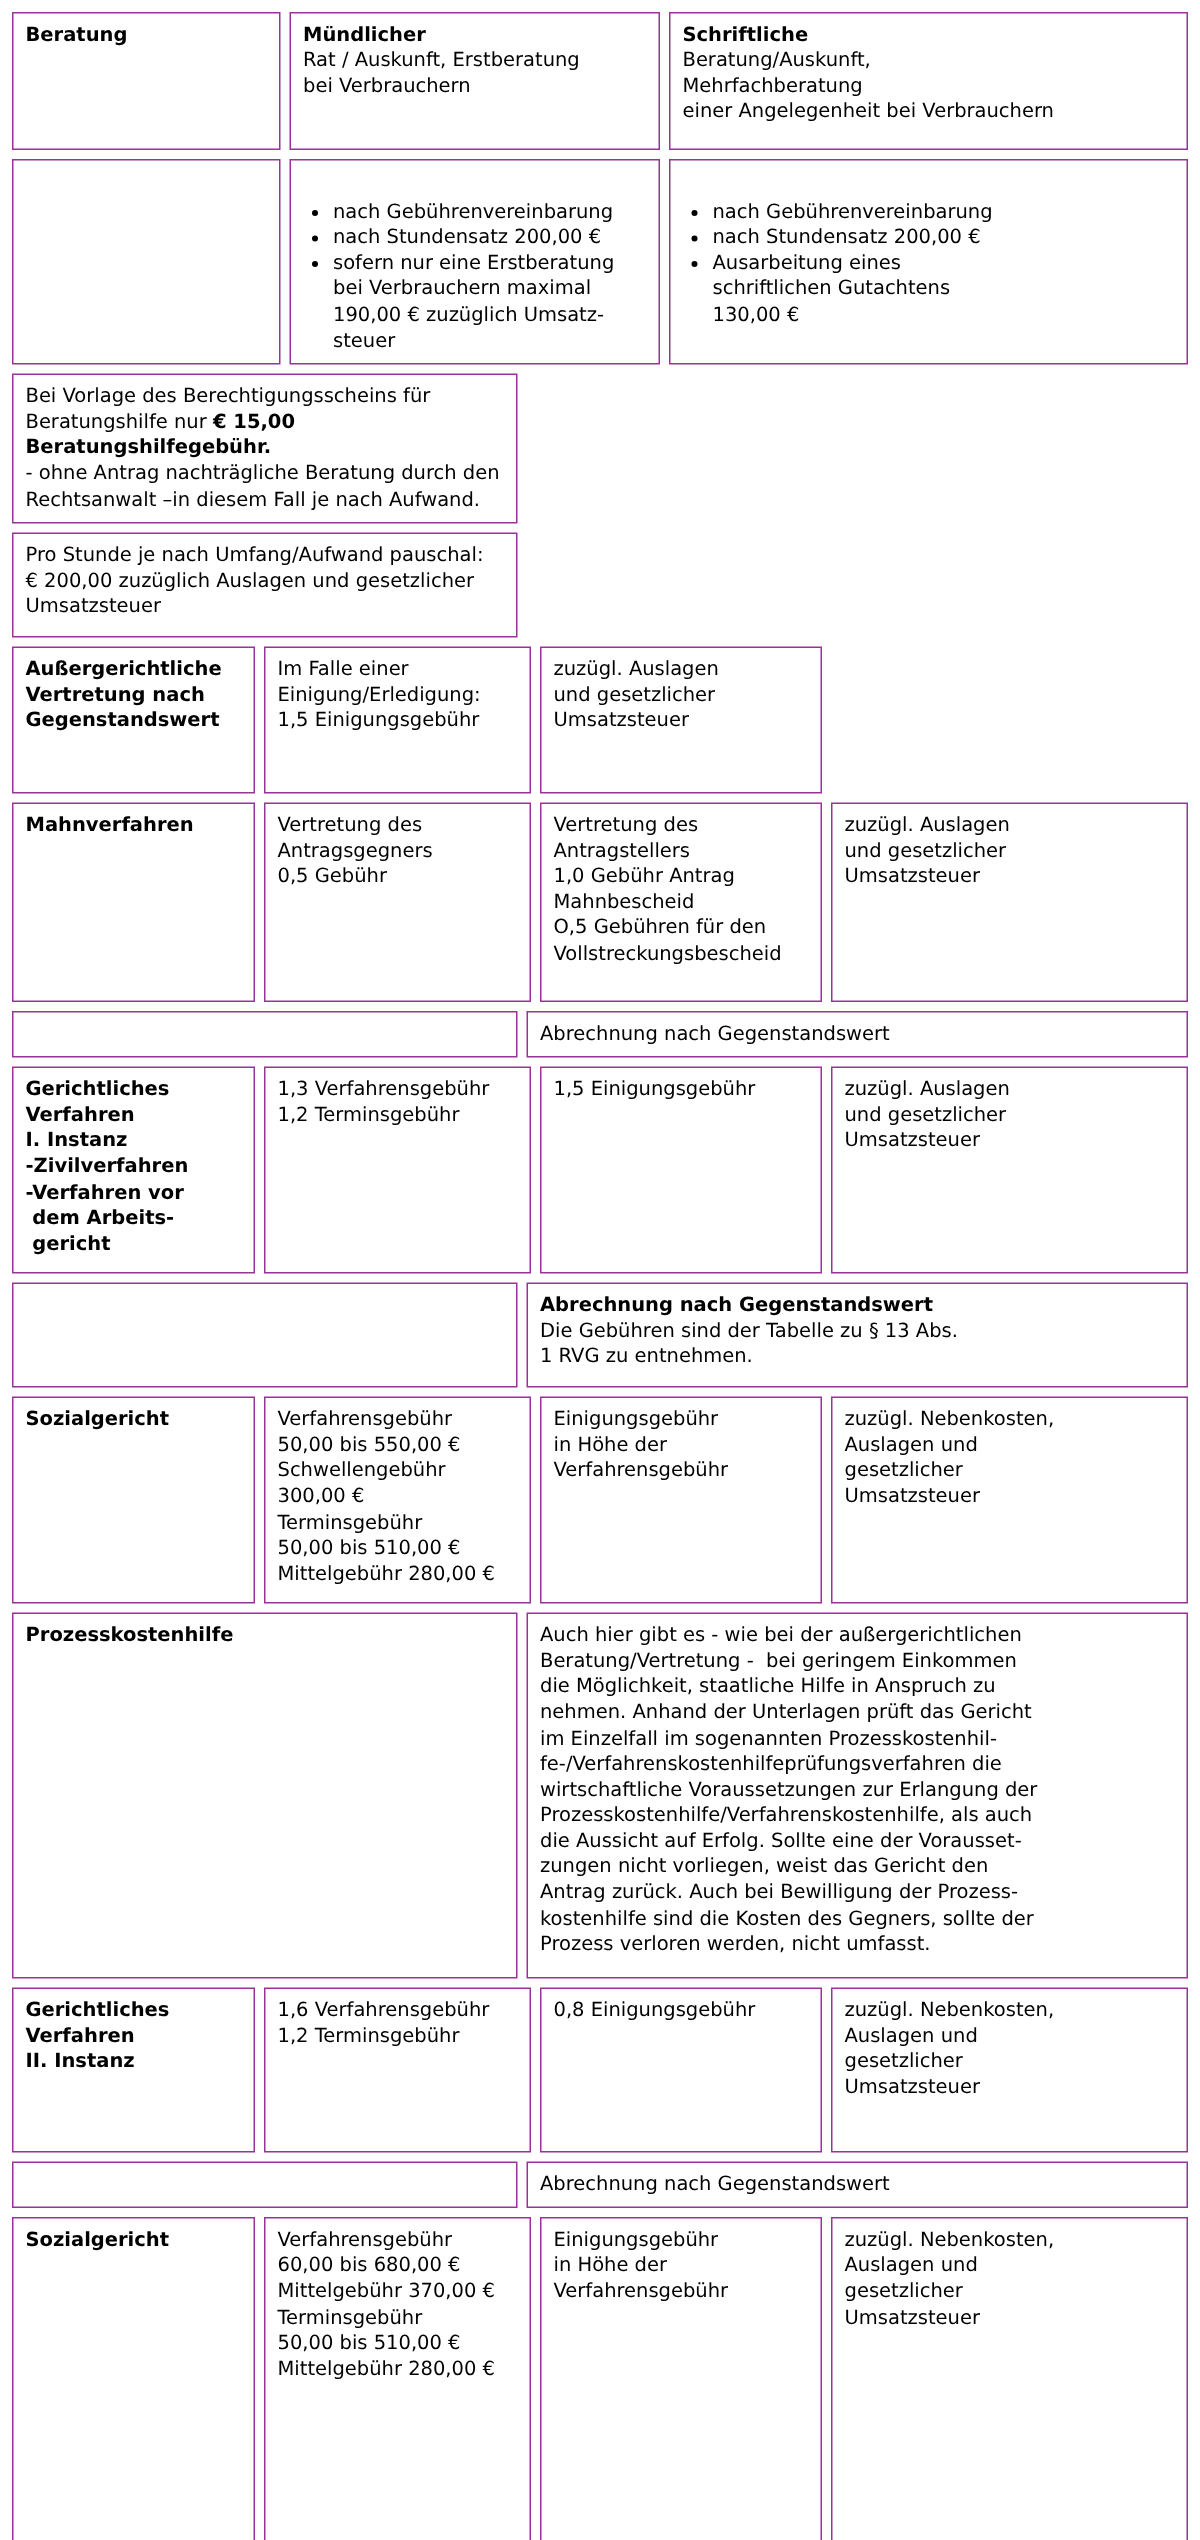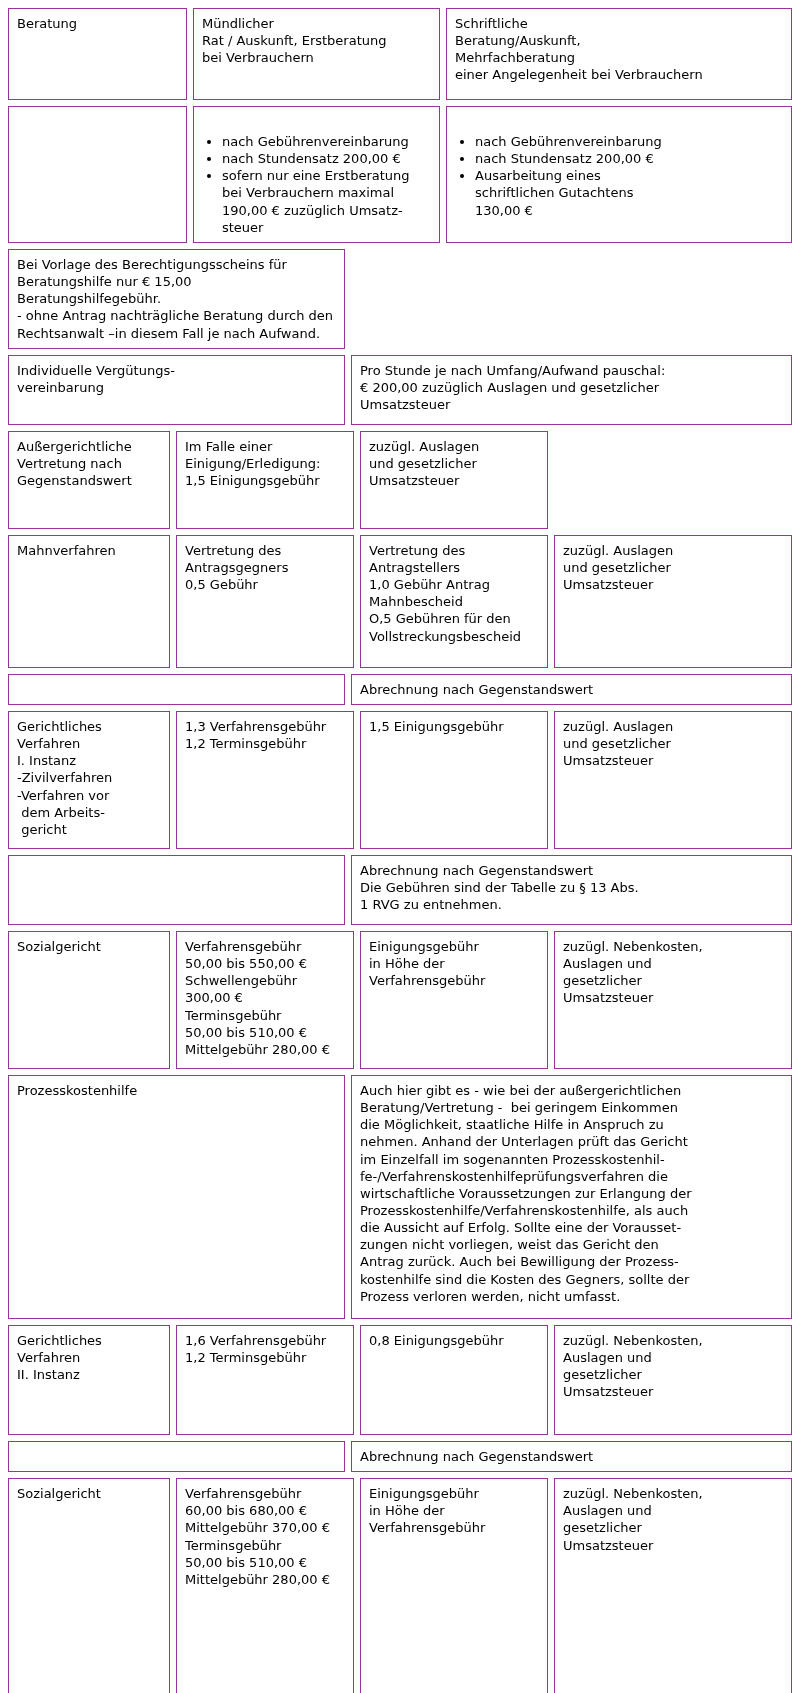--- a/index.html
+++ b/index.html
@@ -15,21 +15,21 @@
   .row { display: grid; gap: 6px; margin-bottom: 6px; }
   .cols3 { grid-template-columns: 179px 247px 1fr; }
   .cols4 { grid-template-columns: 162px 178px 188px 1fr; border-radius: 27px; }
   .cols2 { grid-template-columns: 337px 1fr; }
   .cell {
     border: 1px solid var(--border);
     padding: 6px 8px;
     background: #ffffff;
   }
   .cell span, .cell li { white-space: pre-wrap; }
-  .b { font-weight: normal; }
+  .b { font-weight: bold; }
   ul { margin: 20px 0 0 0; padding-left: 20px; list-style: disc outside; }
   li { margin: 0; }
 </style>
 </head>
 <body>
 
 <div class="page">
 
   <div class="row cols3" style="min-height:92px">
     <div class="cell"><span class="b">Beratung</span></div>
@@ -67,22 +67,20 @@
 
   <div class="row cols2" style="min-height:96px">
     <div class="cell"><span>Bei Vorlage des Berechtigungsscheins für
 Beratungshilfe nur </span><span class="b">€ 15,00
 Beratungshilfegebühr.</span><span>
 - ohne Antrag nachträgliche Beratung durch den
 Rechtsanwalt –in diesem Fall je nach Aufwand.</span></div>
   </div>
 
   <div class="row cols2" style="min-height:70px">
-    <div class="cell"><span class="b">Individuelle Vergütungs-
-vereinbarung</span></div>
     <div class="cell"><span>Pro Stunde je nach Umfang/Aufwand pauschal:
 € 200,00 zuzüglich Auslagen und gesetzlicher
 Umsatzsteuer</span></div>
   </div>
 
   <div class="row cols4" style="min-height:98px">
     <div class="cell"><span class="b">Außergerichtliche
 Vertretung nach
 Gegenstandswert</span></div>
     <div class="cell"><span>Im Falle einer

